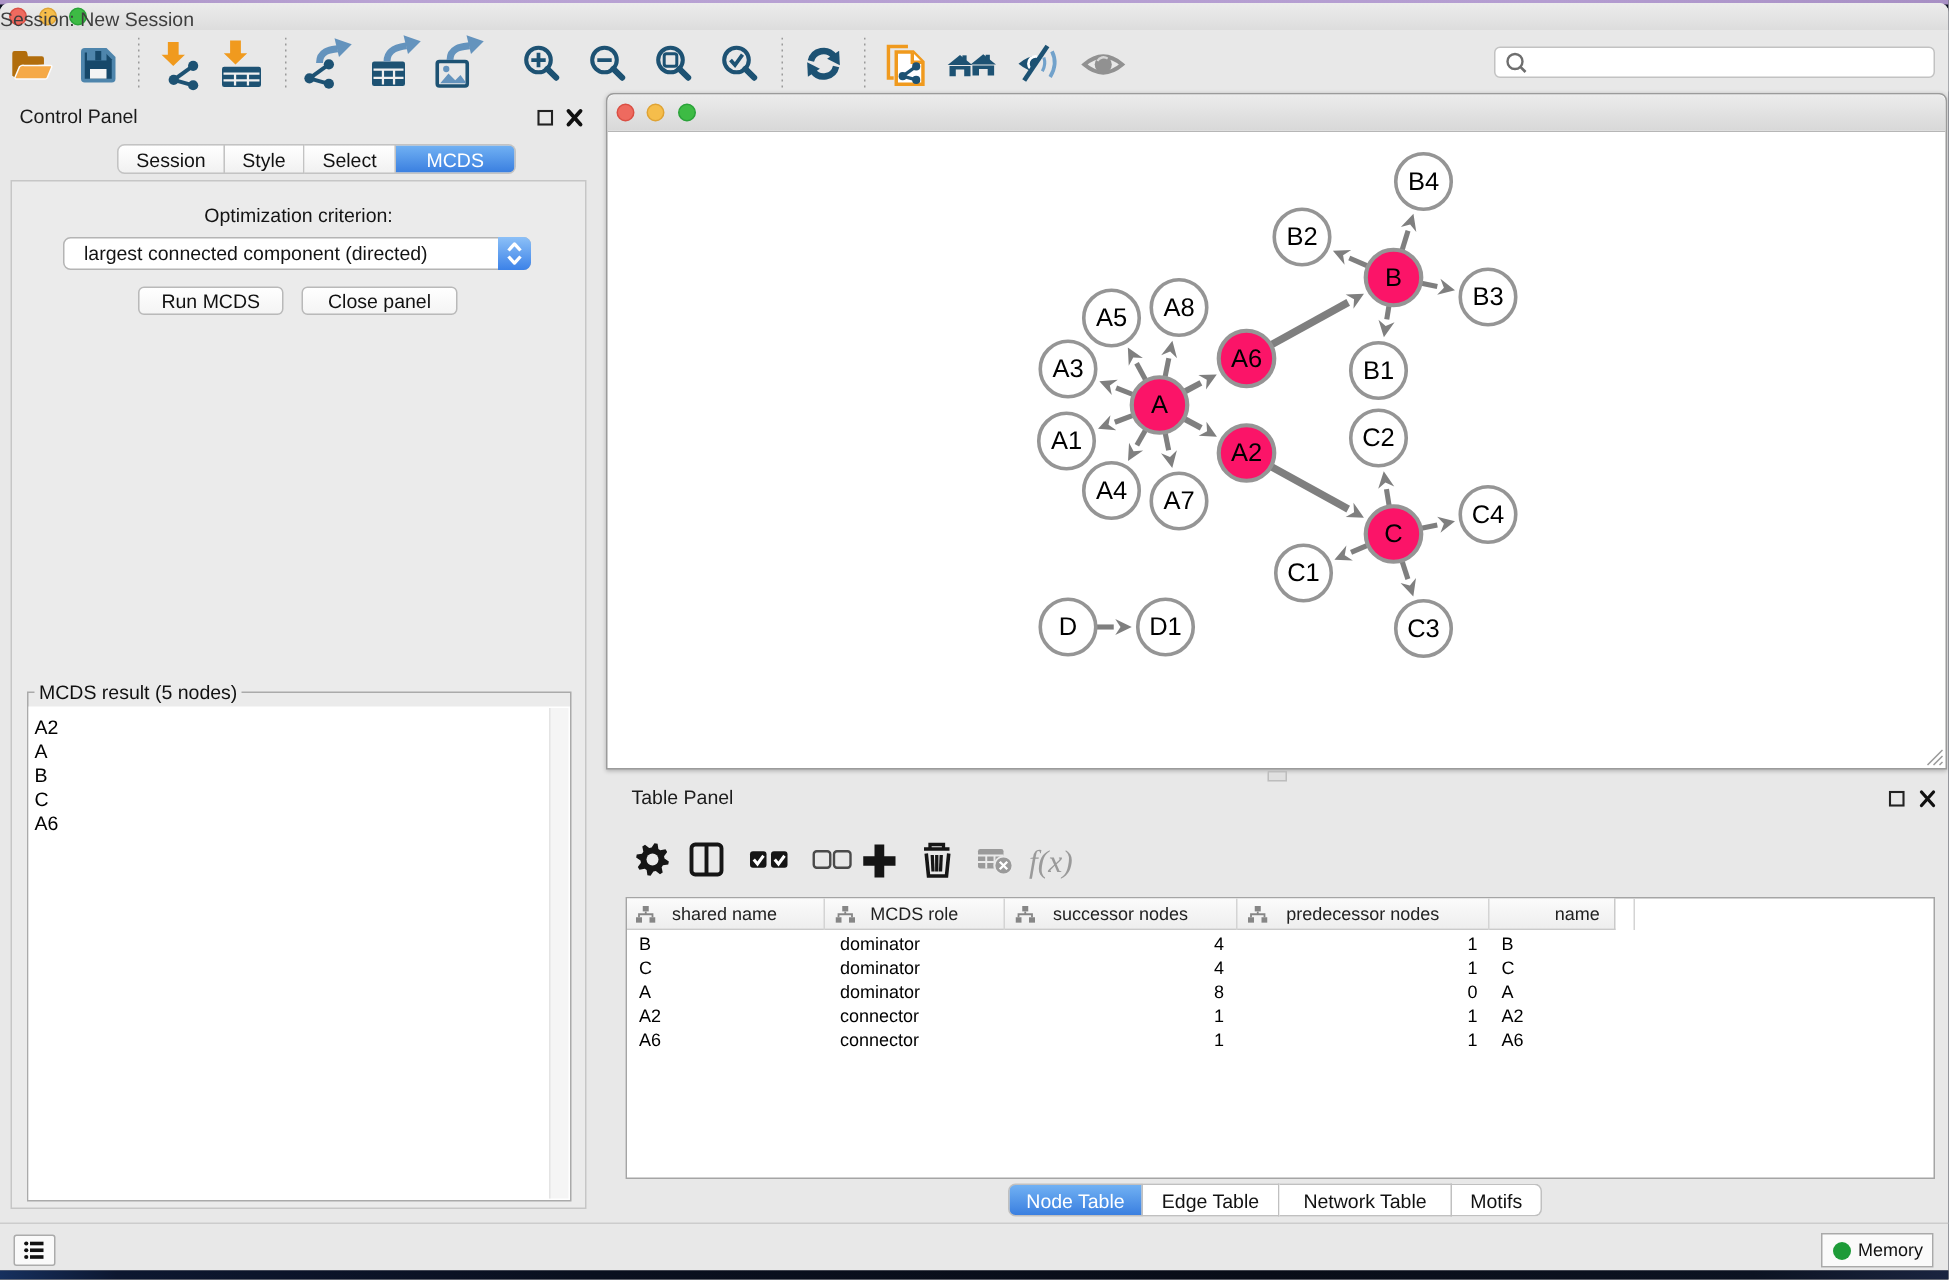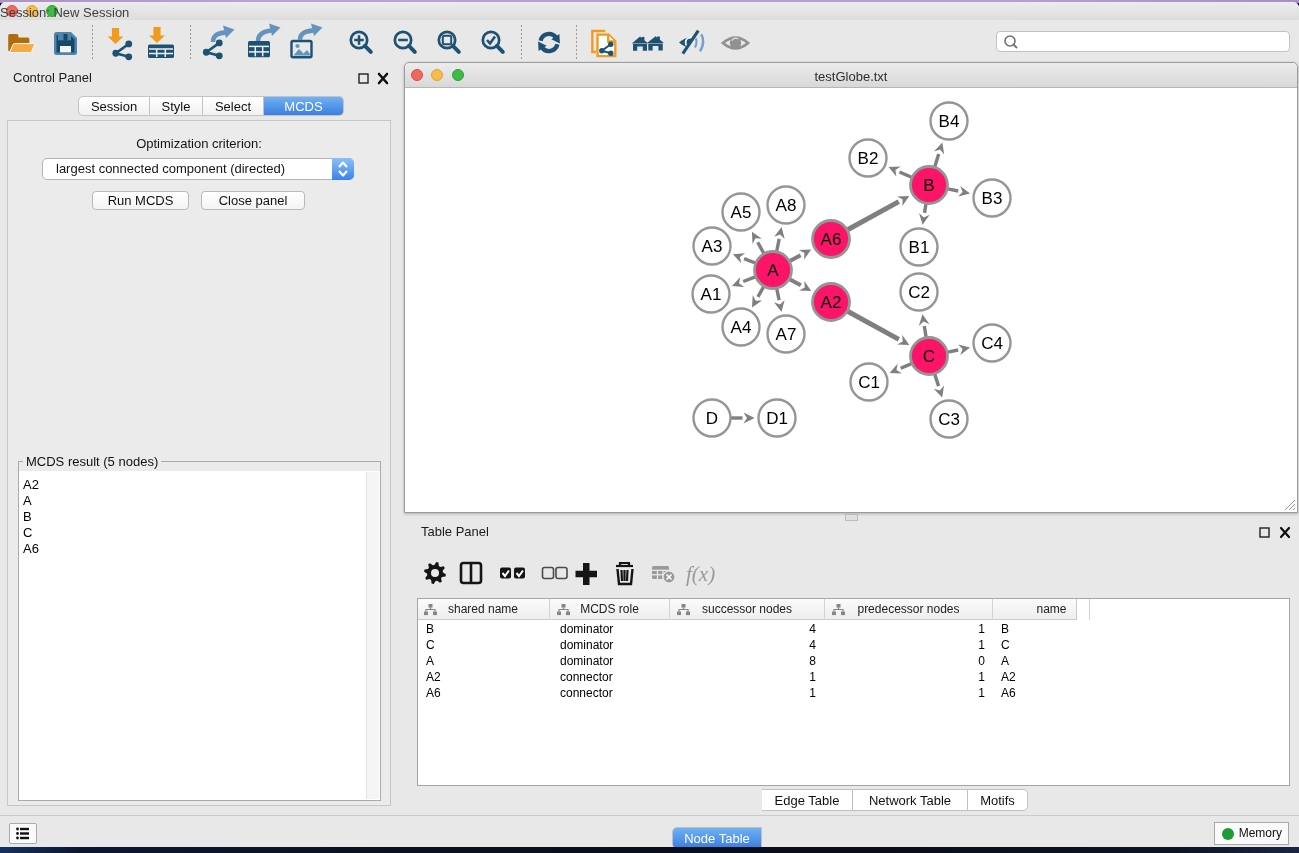--- a/index.html
+++ b/index.html
@@ -199,21 +199,20 @@
 <div class="abs" id="mcdslist">
     <div class="li">A2</div>
     <div class="li">A</div>
     <div class="li">B</div>
     <div class="li">C</div>
     <div class="li">A6</div>
     <div class="abs" id="listscroll"></div>
   </div>
 <div class="abs" id="netframe">
     <div class="abs" id="nettitle"></div>
-    <div class="abs" id="netname">testGlobe.txt</div>
 <div class="abs tl" style="left:6px;top:6px;background:#ee6a5f;border:1px solid #da4f44"></div>
 <div class="abs tl" style="left:26px;top:6px;background:#f5bd4b;border:1px solid #dfa334"></div>
 <div class="abs tl" style="left:47px;top:6px;background:#3dbb44;border:1px solid #2aa239"></div>
 <svg class="abs" style="right:1px;bottom:1px" width="14" height="14">
       <g stroke="#9a9a9a" stroke-width="1">
         <line x1="13" y1="3" x2="3" y2="13"></line>
         <line x1="13" y1="7" x2="7" y2="13"></line>
         <line x1="13" y1="11" x2="11" y2="13"></line>
       </g>
     </svg>
@@ -386,21 +385,21 @@
     <div class="abs tcell" style="left:142px;top:70px">connector</div>
     <div class="abs tcell" style="left:252px;top:70px;width:146px;text-align:right">1</div>
     <div class="abs tcell" style="left:407px;top:70px;width:160px;text-align:right">1</div>
     <div class="abs tcell" style="left:583px;top:70px">A2</div>
     <div class="abs tcell" style="left:8px;top:86px">A6</div>
     <div class="abs tcell" style="left:142px;top:86px">connector</div>
     <div class="abs tcell" style="left:252px;top:86px;width:146px;text-align:right">1</div>
     <div class="abs tcell" style="left:407px;top:86px;width:160px;text-align:right">1</div>
     <div class="abs tcell" style="left:583px;top:86px">A6</div>
   </div>
-<div class="abs btab" style="left:672px;width:90px;border-radius:5px 0 0 5px;border-left:1px solid #c0c0c0;background:linear-gradient(#71b1f3,#3a7fe0);color:#fff;margin-top:38px;">Node Table</div>
+<div class="abs btab" style="left:672px;width:90px;border-radius:5px 0 0 5px;border-left:1px solid #c0c0c0;background:linear-gradient(#71b1f3,#3a7fe0);color:#fff;">Node Table</div>
 <div class="abs btab" style="left:762px;width:91px;">Edge Table</div>
 <div class="abs btab" style="left:853px;width:115px;">Network Table</div>
 <div class="abs btab" style="left:968px;width:60px;border-radius:0 5px 5px 0;">Motifs</div>
 <div class="abs" id="statusline"></div>
 <div class="abs" id="hambtn"><svg width="26" height="19">
       <g fill="#111">
         <circle cx="7.5" cy="5" r="1.4"></circle>
         <circle cx="7.5" cy="9.5" r="1.4"></circle>
         <circle cx="7.5" cy="14" r="1.4"></circle>
         <rect x="10" y="3.8" width="9" height="2.4"></rect>

